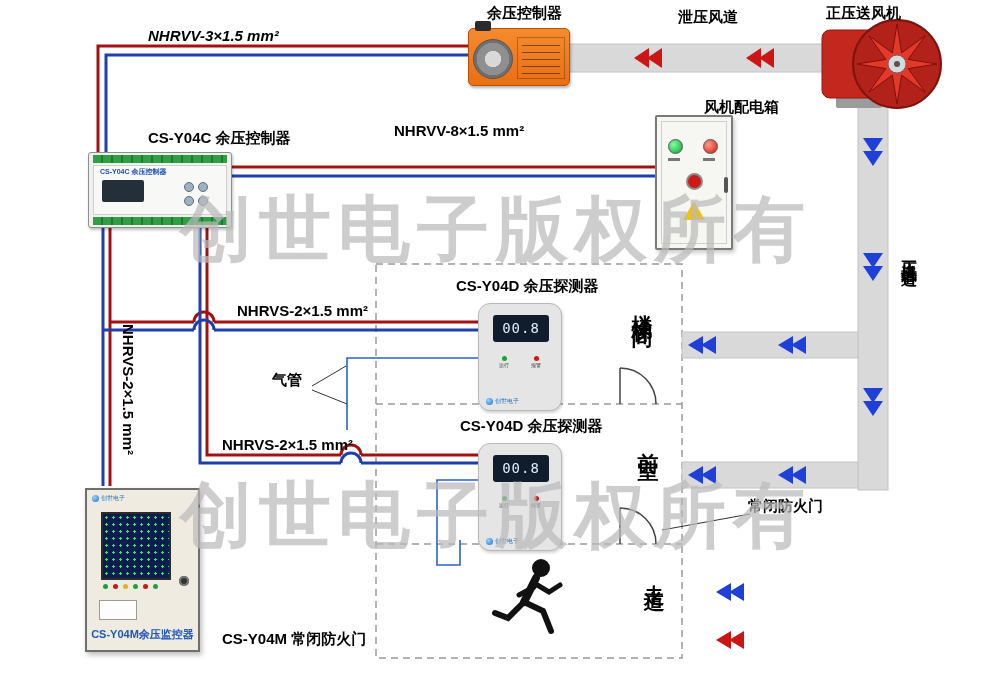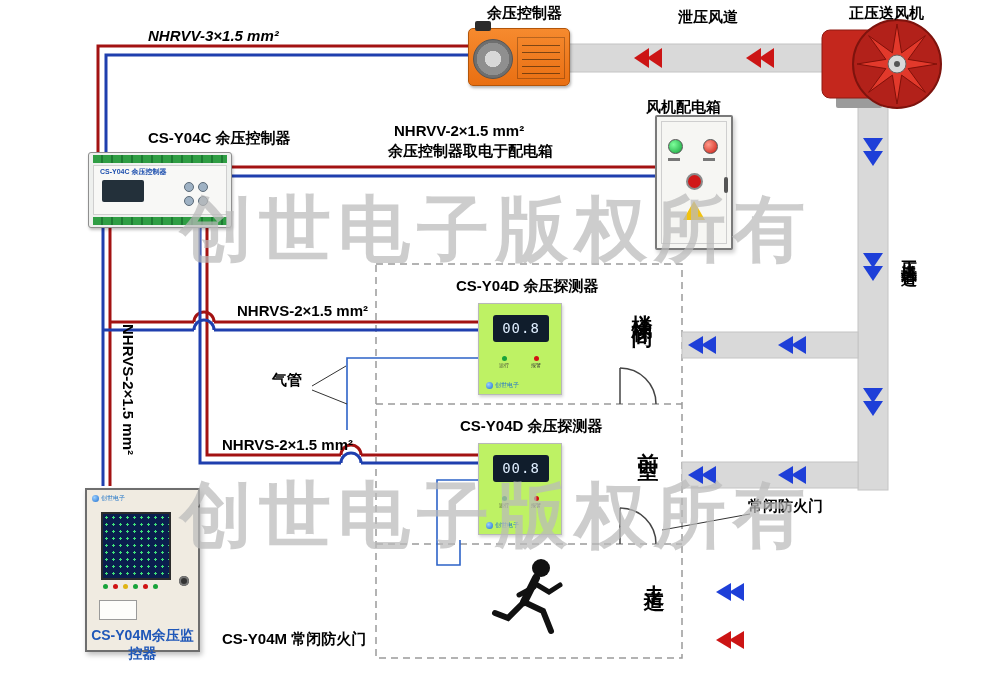--- a/index.html
+++ b/index.html
@@ -35,21 +35,21 @@
   .distbox .lamp.r{left:46px;top:22px;background:radial-gradient(circle at 35% 35%,#ff9a8a,#cc1a10);}
   .distbox .mark{position:absolute;width:12px;height:3px;background:#777;}
   .distbox .mark.m1{left:11px;top:41px;}
   .distbox .mark.m2{left:46px;top:41px;}
   .distbox .pushbtn{position:absolute;left:29px;top:56px;width:13px;height:13px;border-radius:50%;
         background:#d01818;border:2px solid #8a8a8a;}
   .distbox .warn{position:absolute;left:26px;top:84px;width:0;height:0;
         border-left:11px solid transparent;border-right:11px solid transparent;border-bottom:19px solid #f2c20d;}
   .distbox .handle{position:absolute;right:3px;top:60px;width:4px;height:16px;background:#555;border-radius:2px;}
   
-  .detector{width:84px;height:92px;background:#bef264;border:1px solid #b8b8b8;border-radius:0;
+  .detector{width:84px;height:108px;background:#e5e5e5;border:1px solid #b8b8b8;border-radius:12px;
         box-shadow:1px 2px 3px rgba(0,0,0,.18);}
   .det1{left:478px;top:303px;}
   .det2{left:478px;top:443px;}
   .detector .dlcd{position:absolute;left:14px;top:11px;width:56px;height:27px;background:#101d2c;border-radius:3px;
         color:#dfeeff;font-family:"DejaVu Sans Mono",monospace;font-size:14px;line-height:27px;
         text-align:center;letter-spacing:1px;}
   .detector .ind{position:absolute;top:52px;width:22px;text-align:center;font-size:5px;color:#333;}
   .detector .ind.run{left:14px;}
   .detector .ind.alarm{left:46px;}
   .detector .ind .dot{width:5px;height:5px;border-radius:50%;margin:0 auto 1px auto;}
@@ -63,21 +63,21 @@
         box-shadow:2px 3px 5px rgba(0,0,0,.25);}
   .monitor .brand{position:absolute;left:5px;top:4px;display:flex;align-items:center;gap:2px;font-size:6px;color:#2879c8;}
   .monitor .screen{position:absolute;left:14px;top:22px;width:66px;height:64px;border:2px solid #2b2b2b;
         background-color:#0a1e4e;background-image:radial-gradient(#3fe07a 1px,transparent 1.4px);
         background-size:7px 7px;}
   .monitor .leds{position:absolute;left:16px;top:94px;display:flex;gap:5px;}
   .monitor .leds span{width:5px;height:5px;border-radius:50%;}
   .monitor .keyhole{position:absolute;right:9px;top:86px;width:10px;height:10px;border-radius:50%;
         background:#333;box-shadow:inset 0 0 0 2px #777;}
   .monitor .slot{position:absolute;left:12px;top:110px;width:36px;height:18px;background:#fdfdfb;border:1px solid #9a9a9a;}
-  .monitor .plate{position:absolute;left:0;right:0;top:137px;text-align:center;font-size:14px;font-weight:bold;color:#1f57b8;}
+  .monitor .plate{position:absolute;left:0;right:0;top:137px;text-align:center;font-size:11px;font-weight:bold;color:#1f57b8;}
   
   .actuator{left:468px;top:28px;width:102px;height:58px;background:linear-gradient(#f68a2e,#e96f12);
         border:1px solid #b35509;border-radius:5px;box-shadow:1px 2px 3px rgba(0,0,0,.3);}
   .actuator .cap{position:absolute;left:6px;top:-8px;width:16px;height:10px;background:#2b2b2b;border-radius:2px;}
   .actuator .flange{position:absolute;left:4px;top:10px;width:38px;height:38px;border-radius:50%;
         background:radial-gradient(circle,#d8d8d8 0 30%,#8f8f8f 31% 60%,#6f6f6f 61%);border:1px solid #555;}
   .actuator .sticker{position:absolute;left:48px;top:8px;width:48px;height:42px;padding:4px;box-sizing:border-box;
         border:1px solid rgba(0,0,0,.25);background-image:repeating-linear-gradient(180deg,rgba(30,20,5,.55) 0 1.5px,transparent 1.5px 7px);
         background-clip:content-box;}
 </style>
@@ -276,27 +276,26 @@
         <span style="background:#18a33a"></span>
       <span style="background:#d01212"></span>
         <span style="background:#18a33a"></span>
     </div>
     <div class="keyhole"></div>
     <div class="slot"></div>
     <div class="plate">CS-Y04M余压监控器</div>
   </div>
 
   <div class="lbl" style="left:487px;top:4px;">余压控制器</div>
-  <div class="lbl" style="left:826px;top:4px;margin-left:23px;">正压送风机</div>
+  <div class="lbl" style="left:826px;top:4px;">正压送风机</div>
   <div class="lbl" style="left:678px;top:8px;">泄压风道</div>
   <div class="lbl" style="left:148px;top:27px;font-style:italic;">NHRVV-3×1.5 mm²</div>
   <div class="lbl" style="left:148px;top:129px;">CS-Y04C 余压控制器</div>
-  <div class="lbl" style="left:394px;top:122px;">NHRVV-2×1.5 mm²</div>
-  <div class="lbl" style="left:388px;top:142px;">余压控制器取电于配电箱</div>
-  <div class="lbl" style="left:646px;top:98px;">风机配电箱</div>
+  <div class="lbl" style="left:394px;top:122px;">NHRVV-8×1.5 mm²</div>
+  <div class="lbl" style="left:704px;top:98px;">风机配电箱</div>
   <div class="lbl" style="left:456px;top:277px;">CS-Y04D 余压探测器</div>
   <div class="lbl" style="left:460px;top:417px;">CS-Y04D 余压探测器</div>
   <div class="lbl" style="left:237px;top:302px;">NHRVS-2×1.5 mm²</div>
   <div class="lbl" style="left:222px;top:436px;">NHRVS-2×1.5 mm²</div>
   <div class="lbl rot" style="left:48px;top:381px;">NHRVS-2×1.5 mm²</div>
   <div class="lbl" style="left:272px;top:371px;">气管</div>
   <div class="lbl" style="left:748px;top:497px;">常闭防火门</div>
   <div class="lbl" style="left:222px;top:630px;">CS-Y04M 常闭防火门</div>
   <div class="lbl vcjk" style="left:898px;top:248px;">正压送风管道</div>
 

